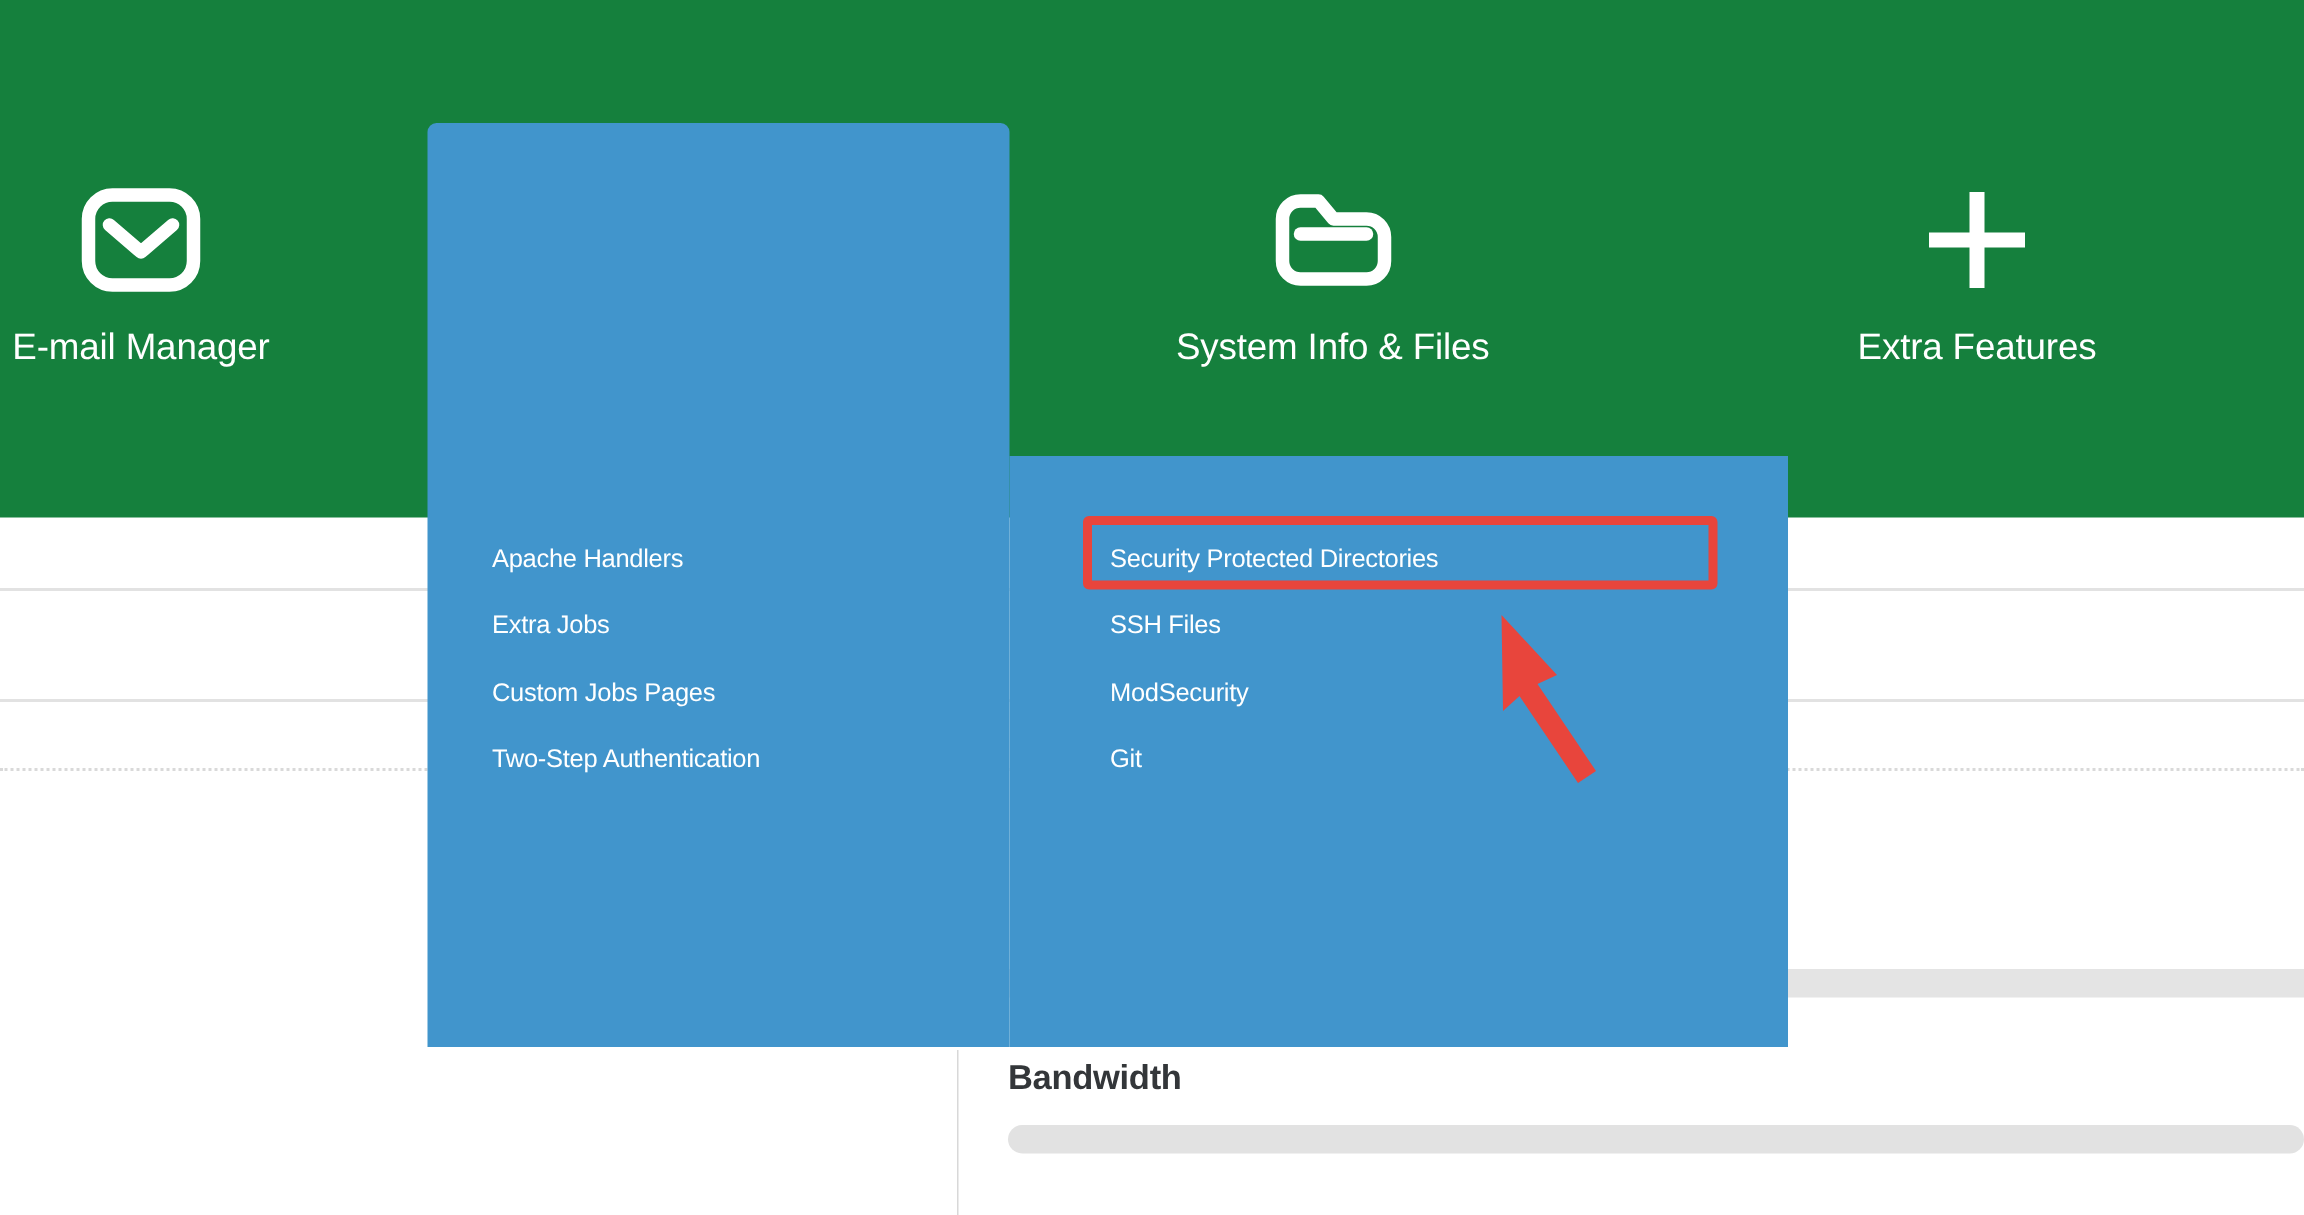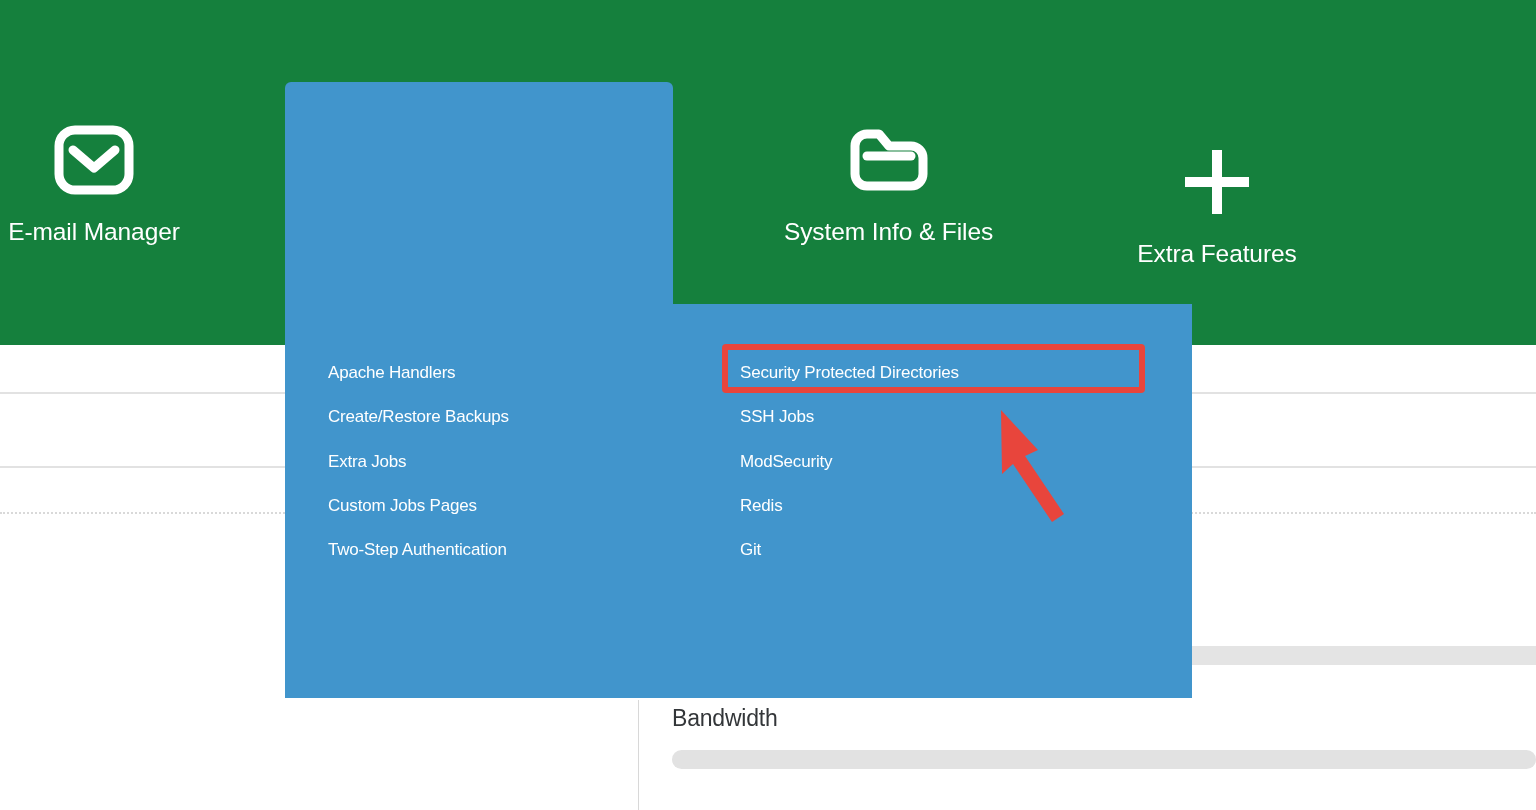--- a/index.html
+++ b/index.html
@@ -56,21 +56,21 @@
     width: 896px;
     height: 19px;
     background: #e4e4e4;
   }
 
   .panel-title {
     position: absolute;
     left: 672px;
     top: 705px;
     font-size: 23px;
-    font-weight: normal;
+    font-weight: bold;
     color: #333639;
     letter-spacing: -0.2px;
   }
 
   .progress-track {
     position: absolute;
     left: 672px;
     top: 750px;
     width: 864px;
     height: 19px;
@@ -110,21 +110,21 @@
     font-size: 24.5px;
     color: #ffffff;
     white-space: nowrap;
     letter-spacing: -0.1px;
   }
 
   
   #nav-email    { left: -96px;  width: 380px; }
   #nav-advanced { left: 285px;  width: 388px; }
   #nav-system   { left: 673px;  width: 390px; padding-left: 41px; }
-  #nav-extra    { left: 1022px; width: 390px; margin-top: 22px; }
+  #nav-extra    { left: 1123px; width: 390px; }
 
   
   .dropdown-col-left {
     position: absolute;
     left: 285px;
     top: 82px;
     width: 388px;
     height: 616px;
     background: #4195cc;
     border-radius: 6px 6px 0 0;
@@ -267,31 +267,29 @@
       <div class="nav-label">Extra Features</div>
     </div>
 
   </div>
 
   <div class="dropdown-col-left"></div>
   <div class="dropdown-col-right"></div>
 
   <div id="left-menu">
     <div class="menu-item">Apache Handlers</div>
-    <div class="menu-item">Create/Restore Backups</div>
     <div class="menu-item">Extra Jobs</div>
     <div class="menu-item">Custom Jobs Pages</div>
     <div class="menu-item">Two-Step Authentication</div>
   </div>
 
   <div id="right-menu">
     <div class="menu-item">Security Protected Directories</div>
-    <div class="menu-item">SSH Jobs</div>
+    <div class="menu-item">SSH Files</div>
     <div class="menu-item">ModSecurity</div>
-    <div class="menu-item">Redis</div>
     <div class="menu-item">Git</div>
   </div>
 
   <div class="highlight-box"></div>
 
   <svg class="arrow-svg" viewBox="0 0 130 145">
     <path d="M21 14 L58 54 L45 60 L84 118 L72 126 L33 68 L22 78 Z" fill="#e8453c"></path>
   </svg>
 
 </div>

